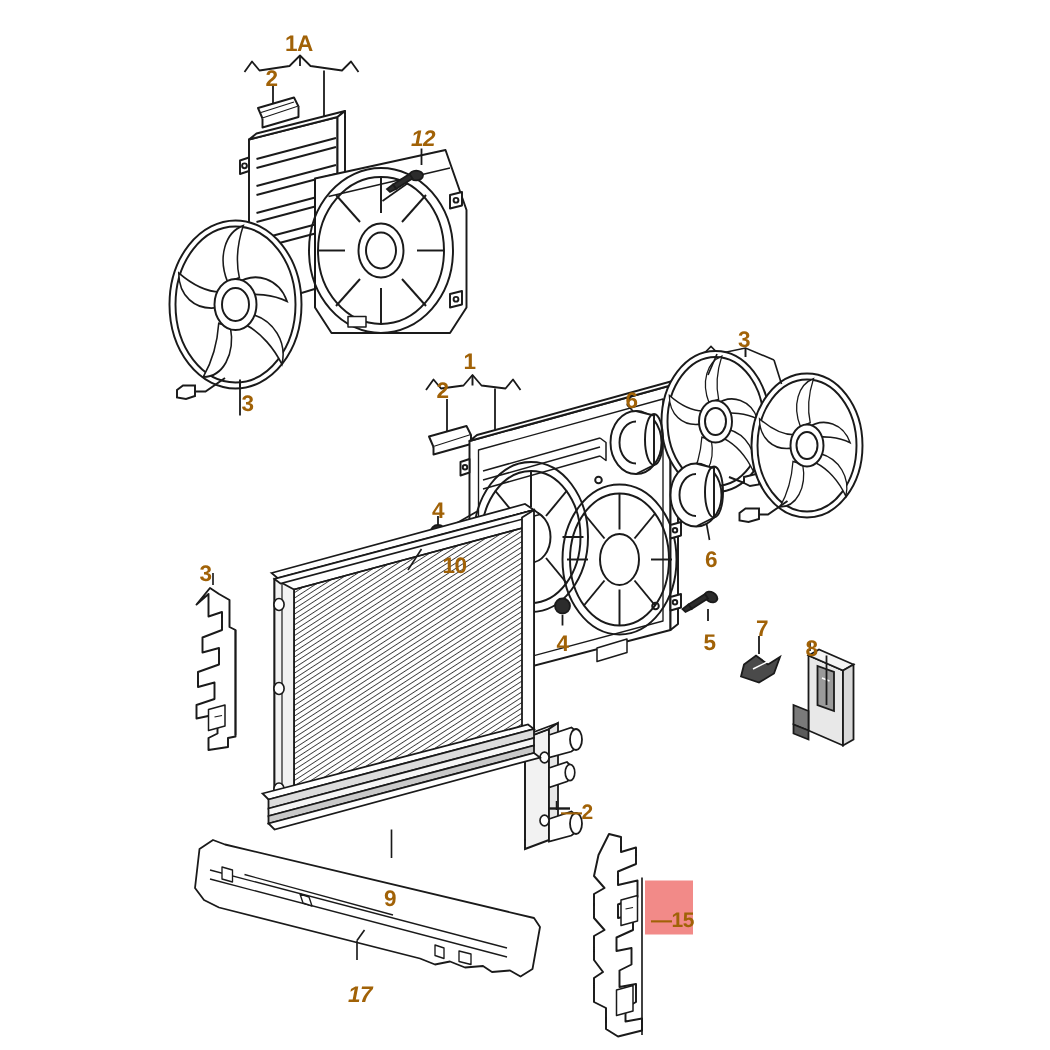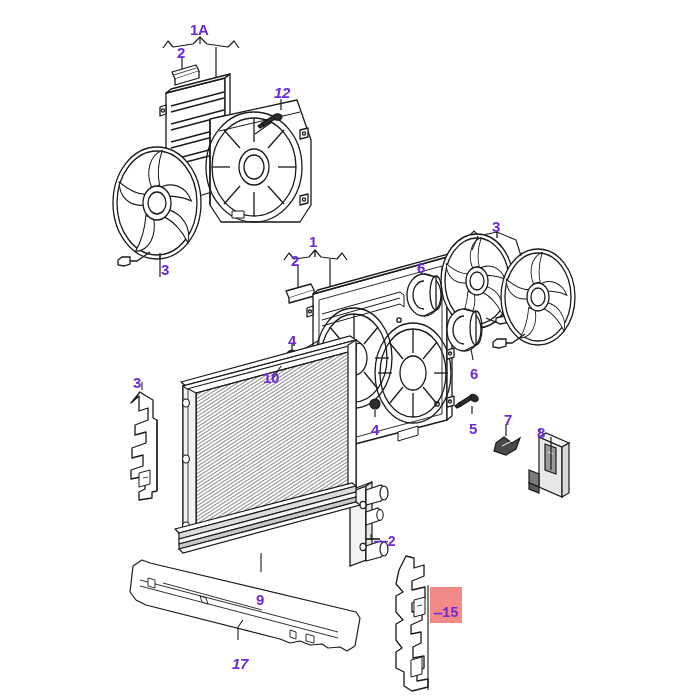--- a/index.html
+++ b/index.html
@@ -6,21 +6,21 @@
   html,body{margin:0;padding:0;background:#ffffff;}
   body{
     font-family:"Liberation Sans", sans-serif;
     width:700px;height:700px;overflow:hidden;
   }
   #stage{position:relative;width:700px;height:700px;background:#fff;}
   #stage svg{position:absolute;left:0;top:0;}
   .lbl{
     position:absolute;
     font-family:"Liberation Sans", sans-serif;
-    font-size:15px;font-weight:700;color:#6d28d9;
+    font-size:15px;font-weight:700;color:#a16207;
     letter-spacing:-0.3px;
     white-space:nowrap;
     line-height:1;
   }
   .lbl.sm{font-size:14px;}
   .hl{
     position:absolute;
     background:#f1807e;
     opacity:.92;
   }
@@ -388,20 +388,20 @@
       <div class="lbl" style="left: 291px; top: 253px;">2</div>
       <div class="lbl" style="left: 492px; top: 219px;">3</div>
       <div class="lbl" style="left: 417px; top: 260px;">6</div>
       <div class="lbl" style="left: 470px; top: 366px;">6</div>
       <div class="lbl" style="left: 288px; top: 333px;">4</div>
       <div class="lbl" style="left: 371px; top: 422px;">4</div>
       <div class="lbl" style="left: 469px; top: 421px;">5</div>
       <div class="lbl" style="left: 504px; top: 412px;">7</div>
       <div class="lbl" style="left: 537px; top: 425px;">8</div>
       <div class="lbl" style="left: 133px; top: 375px;">3</div>
-      <div class="lbl" style="left: 263px; top: 370px;">10</div>
+      <div class="lbl" style="left: 263px; top: 370px; padding-left: 32px;">10</div>
       <div class="lbl sm" style="left: 374px; top: 534px;">—2</div>
       <div class="lbl" style="left: 256px; top: 592px;">9</div>
       <div class="lbl" style="left: 232px; top: 656px; font-style: italic;">17</div>
-      <div class="lbl sm" style="left: 434px; top: 606px; z-index: 5; font-family: Liberation Mono, monospace;">—15</div>
+      <div class="lbl sm" style="left: 434px; top: 606px; z-index: 5;">—15</div>
     </div>
 
 </div>
 
 </body></html>

